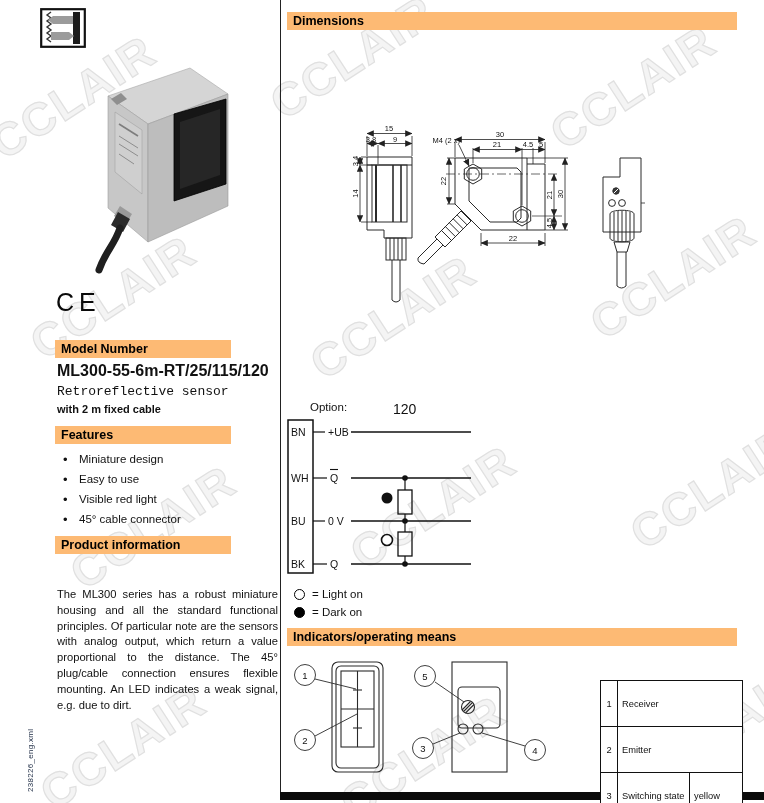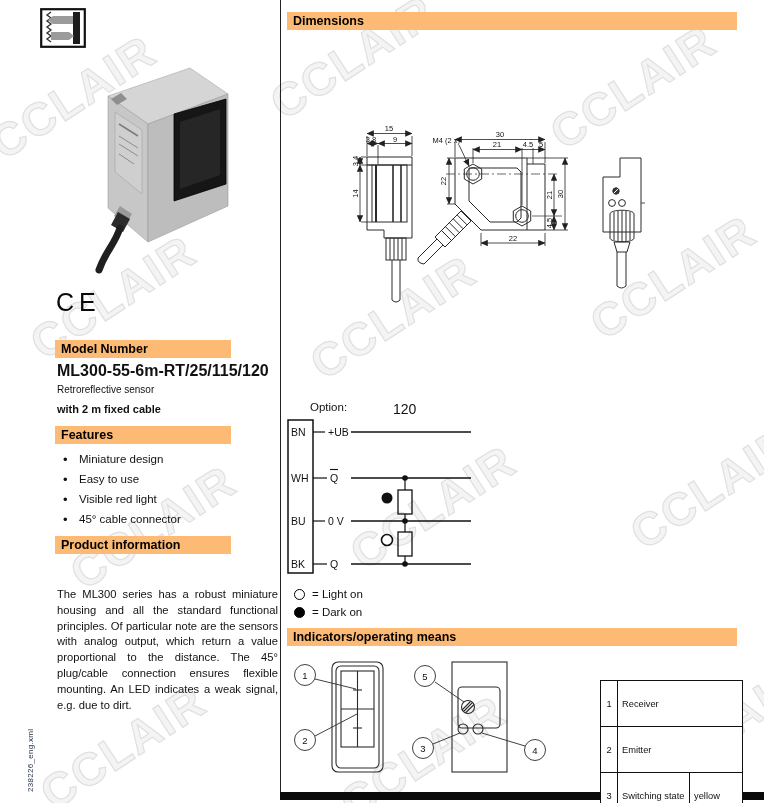--- a/index.html
+++ b/index.html
@@ -13,21 +13,21 @@
   
   .bar{position:absolute;background:#fdba74;height:18px;line-height:18px;
        font-weight:bold;font-size:12.5px;padding-left:6px;box-sizing:border-box;color:#000;}
   .bar.left{left:55px;width:176px;}
   .bar.right{left:287px;width:450px;}
   .txt{position:absolute;}
   .divider{position:absolute;left:280px;top:0;width:1px;height:793px;background:#222;}
   .bottombar{position:absolute;left:280px;top:792px;width:484px;height:8px;background:#0a0a0a;}
   
   .model-code{left:57px;top:362px;font-weight:bold;font-size:16px;}
-  .model-type{left:57px;top:384px;font-size:10px;}
+  .model-type{left:57px;top:384px;font-size:13px;font-family:Liberation Mono, monospace;}
   .model-note{left:57px;top:403px;font-size:11px;font-weight:bold;}
   .features-list{position:absolute;left:57px;top:447px;margin:6px;padding:0;list-style:none;}
   .features-list li{position:relative;height:20px;font-size:11.5px;padding-left:16px;}
   .features-list li::before{content:"•";position:absolute;left:0;top:-1px;font-size:13px;}
   .prod-body{left:57px;top:558px;width:221px;font-size:11.2px;line-height:15.8px;text-align:justify;margin-top:29px;}
   .ce{left:56px;top:288px;font-size:25px;letter-spacing:5px;color:#0a0a0a;}
   .doc-code{left:26px;top:792px;transform:rotate(-90deg);transform-origin:0 0;
             font-size:8px;letter-spacing:.3px;color:#24324a;white-space:nowrap;}
   
   .opt-label{left:310px;top:401px;font-size:11.5px;}

